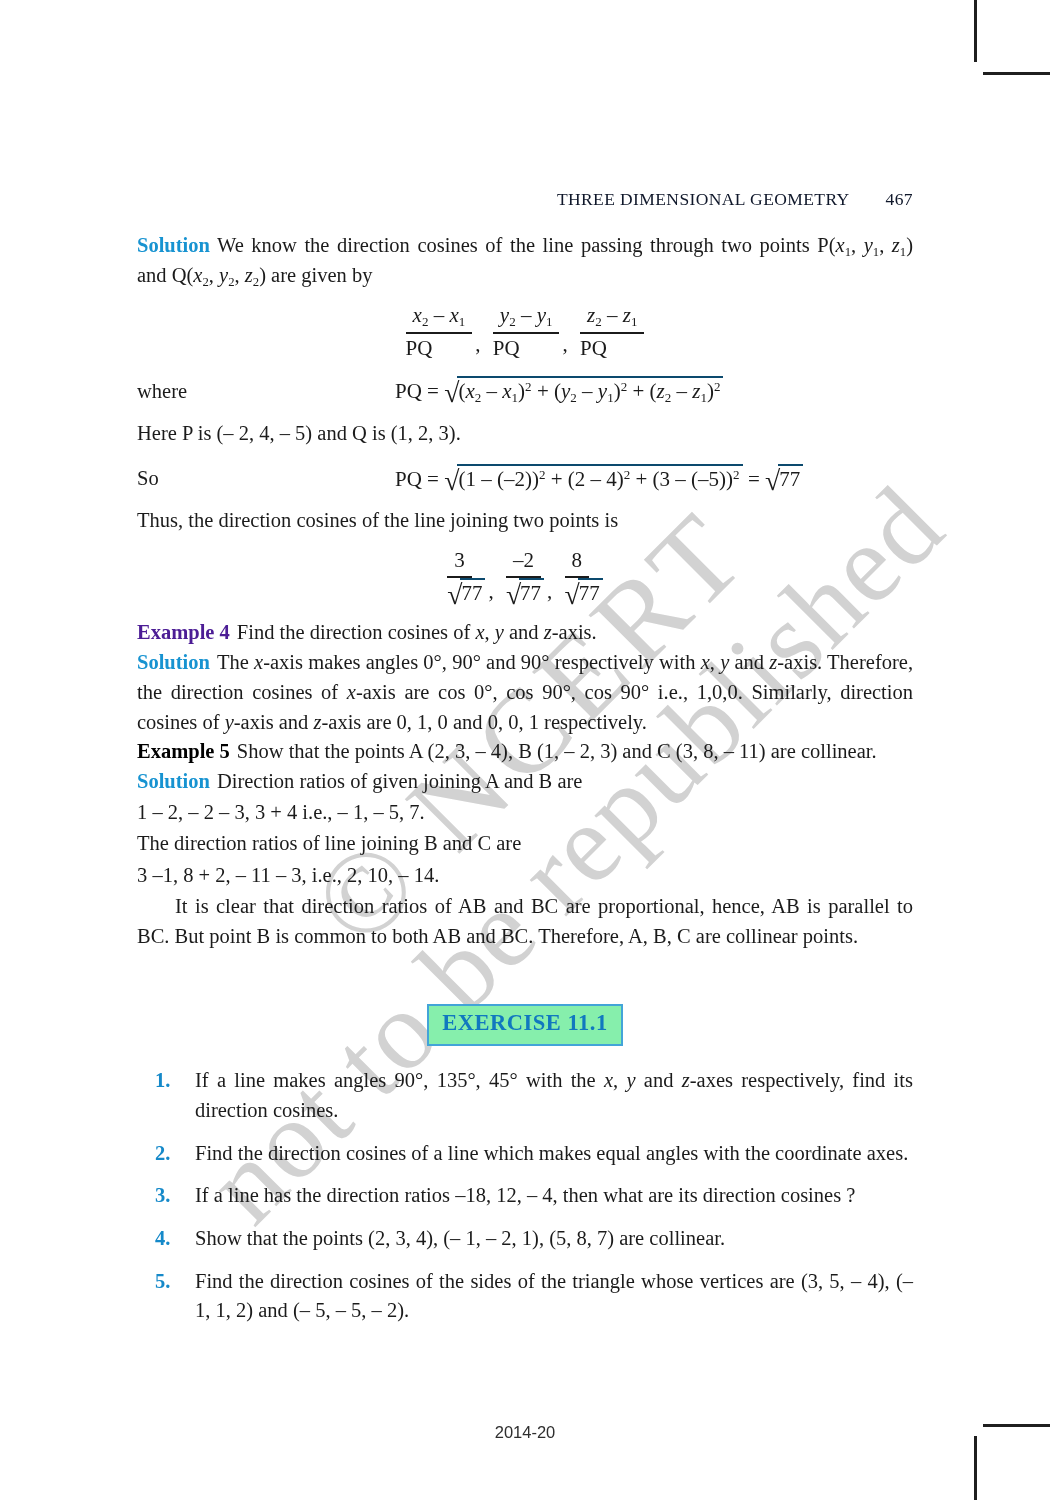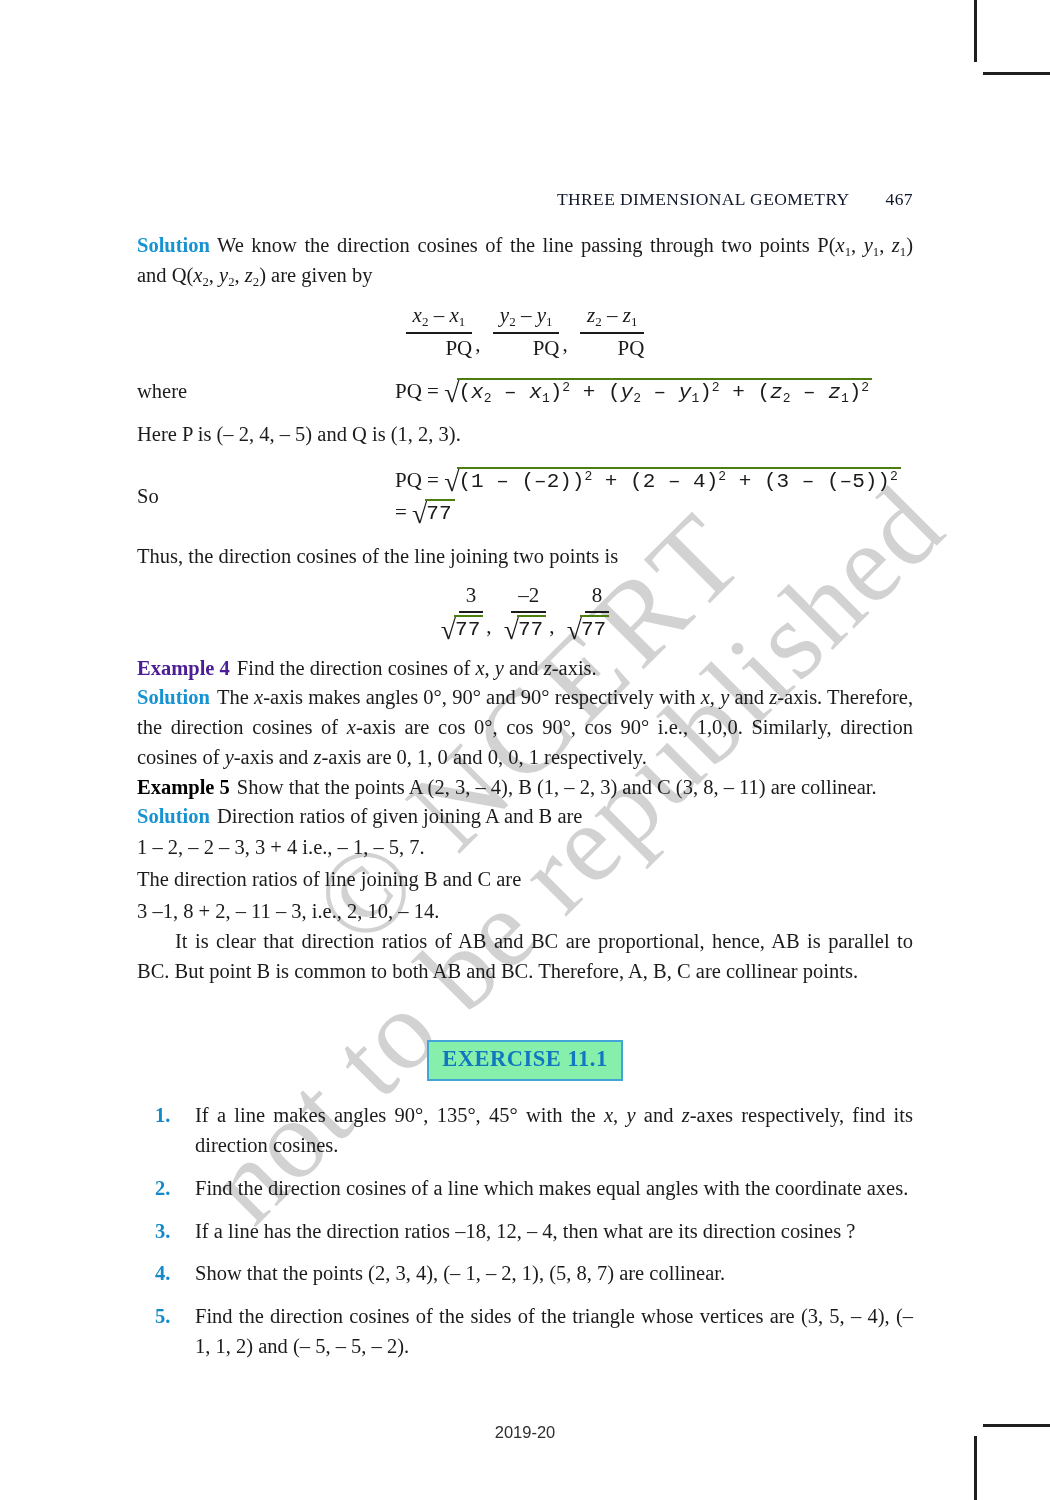--- a/index.html
+++ b/index.html
@@ -35,30 +35,30 @@
 
   
   .content{position:absolute;left:137px;top:231px;width:776px;
            font-size:20.5px;line-height:1.45;}
   .content p{margin:0;}
   .just{text-align:justify;}
   .lead{margin-right:7px;}
 
   
   .mdisp{text-align:center;font-size:21px;margin:13px 0 10px;}
-  .frac{display:inline-flex;flex-direction:column;align-items:flex-end;
+  .frac{display:inline-flex;flex-direction:column;align-items:flex-start;
         vertical-align:middle;margin:0 3px;line-height:1.12;}
   .fnum{padding:0 7px 3px;border-bottom:2px solid #1b1b1b;}
   .fden{padding-top:3px;}
   .fcomma{display:inline-block;transform:translateY(14px);margin:0 4px 0 0;}
 
   
   .sqrt{white-space:nowrap;}
   .rsign{font-size:1.32em;line-height:1;vertical-align:-0.14em;}
-  .rad{border-top:2px solid #4d7c0f;padding:1px 3px 0 1px;margin-left:-2px;font-family:Liberation Mono, monospace;}
+  .rad{border-top:2px solid #0c4a6e;padding:1px 3px 0 1px;margin-left:-2px;}
 
   
   .eqrow{display:flex;align-items:center;margin:15px 0 12px;}
   .eqlabel{flex:0 0 258px;}
   .eq{font-size:21px;}
 
   .plainline{margin:12px 0 10px;}
   .ind{margin:8px 0 8px 38px;line-height:1.55;}
   .indent-first{text-indent:38px;}
   .mt14{margin-top:14px;}
@@ -177,15 +177,15 @@
       <span class="exnum" style="color: rgb(21, 137, 201);">4.</span>
       <div class="extext"><span>Show that the points (2, 3, 4), (– 1, – 2, 1), (5, 8, 7) are collinear.</span></div>
     </div>
     <div class="exrow">
       <span class="exnum" style="color: rgb(21, 137, 201);">5.</span>
       <div class="extext"><span>Find the direction cosines of the sides of the triangle whose vertices are (3, 5, – 4), (– 1, 1, 2) and (– 5, – 5, – 2).</span></div>
     </div>
 
   </div>
 
-  <div class="footer">2019-20</div>
+  <div class="footer">2014-20</div>
 
 </div>
 
 </body></html>

